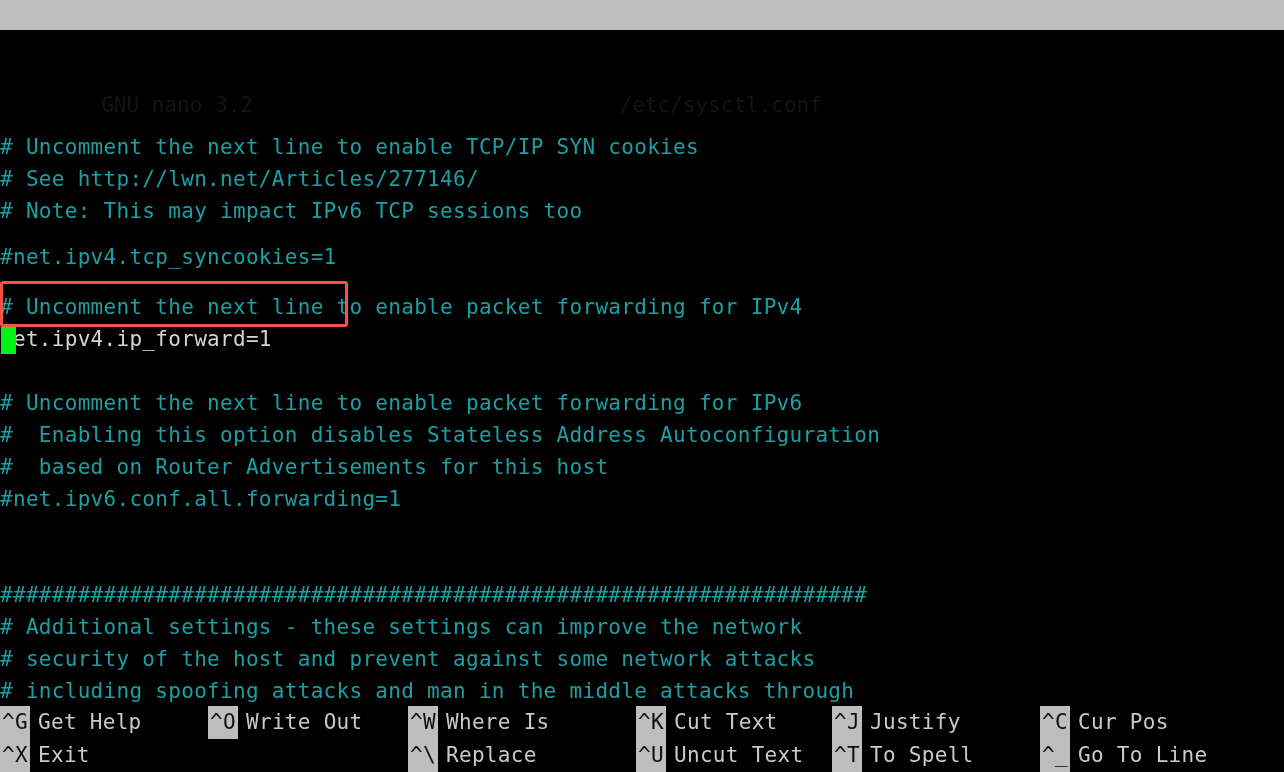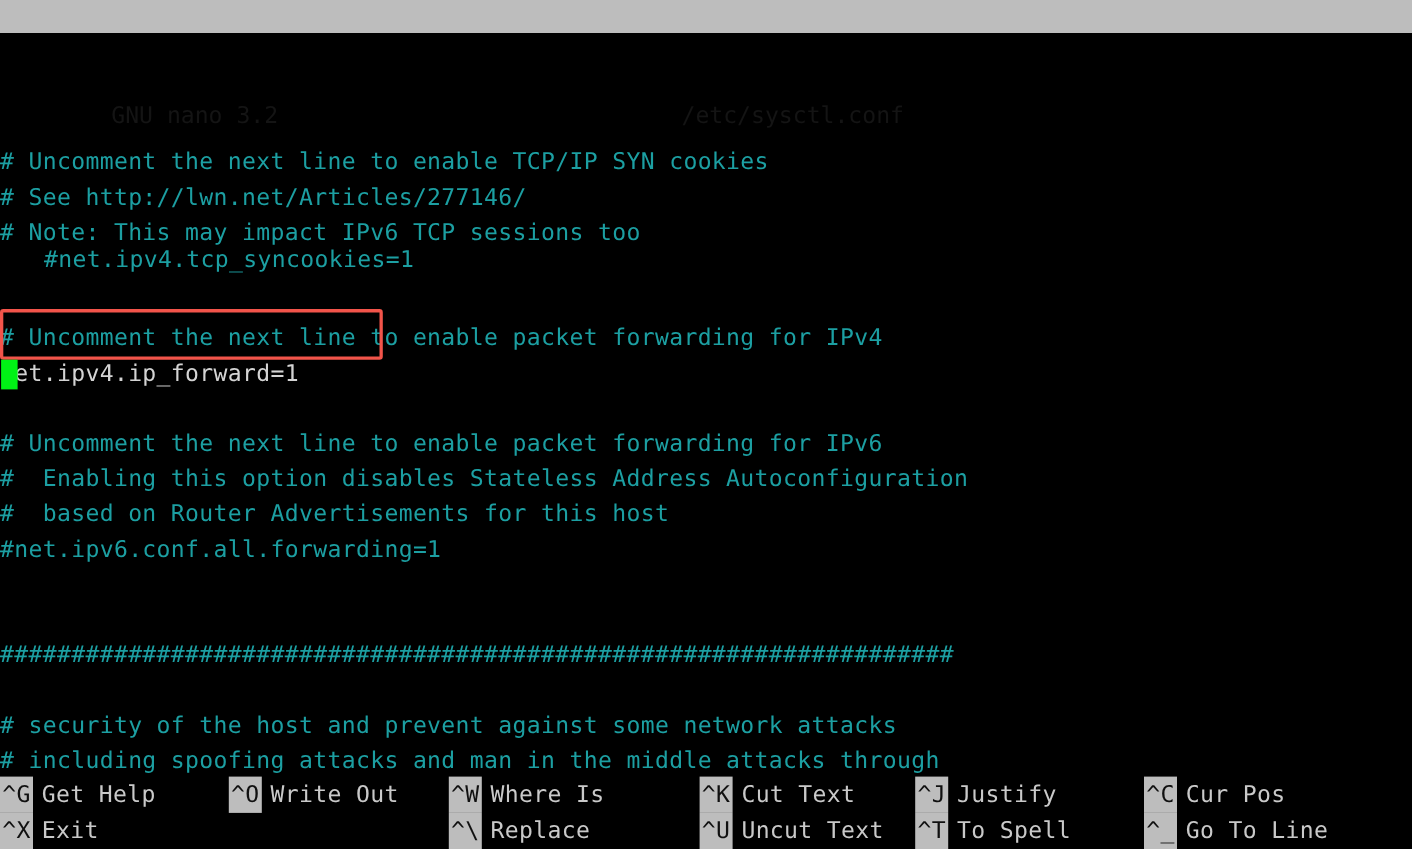--- a/index.html
+++ b/index.html
@@ -138,28 +138,29 @@
   <div id="titlebar" style="background: rgb(189, 189, 189); color: rgb(20, 20, 20);">
     <span class="tb-inner">
       <span class="tb-pad">  </span><span>GNU nano 3.2</span><span class="tb-pad">                             </span><span>/etc/sysctl.conf</span>
     </span>
   </div>
 
   <div id="editor">
       <div class="line comment" style="top: 95px; color: rgb(28, 159, 162);"># Uncomment the next line to enable TCP/IP SYN cookies</div>
       <div class="line comment" style="top: 127px; color: rgb(28, 159, 162);"># See http://lwn.net/Articles/277146/</div>
       <div class="line comment" style="top: 159px; color: rgb(28, 159, 162);"># Note: This may impact IPv6 TCP sessions too</div>
-      <div class="line comment" style="top: 184px; color: rgb(28, 159, 162); padding-left: 40px;">#net.ipv4.tcp_syncookies=1</div>
+      <div class="line comment" style="top: 205px; color: rgb(28, 159, 162);">#net.ipv4.tcp_syncookies=1</div>
       <div class="line comment" style="top: 255px; color: rgb(28, 159, 162);"># Uncomment the next line to enable packet forwarding for IPv4</div>
       <div class="line active" style="top: 287px; color: rgb(212, 212, 212);">net.ipv4.ip_forward=1</div>
       <div class="line comment" style="top: 351px; color: rgb(28, 159, 162);"># Uncomment the next line to enable packet forwarding for IPv6</div>
       <div class="line comment" style="top: 383px; color: rgb(28, 159, 162);">#  Enabling this option disables Stateless Address Autoconfiguration</div>
       <div class="line comment" style="top: 415px; color: rgb(28, 159, 162);">#  based on Router Advertisements for this host</div>
       <div class="line comment" style="top: 447px; color: rgb(28, 159, 162);">#net.ipv6.conf.all.forwarding=1</div>
       <div class="line comment" style="top: 543px; color: rgb(28, 159, 162);">###################################################################</div>
+      <div class="line comment" style="top: 575px; color: rgb(28, 159, 162);"># Additional settings - these settings can improve the network</div>
       <div class="line comment" style="top: 607px; color: rgb(28, 159, 162);"># security of the host and prevent against some network attacks</div>
       <div class="line comment" style="top: 639px; color: rgb(28, 159, 162);"># including spoofing attacks and man in the middle attacks through</div>
     </div>
 
   <div id="redbox" style="border-color: rgb(242, 84, 74);"></div>
 
   <div id="cursor" style="background: rgb(0, 242, 21);"></div>
 
   <div id="helpbar">
       <div class="help-col" style="left: 0px;">

